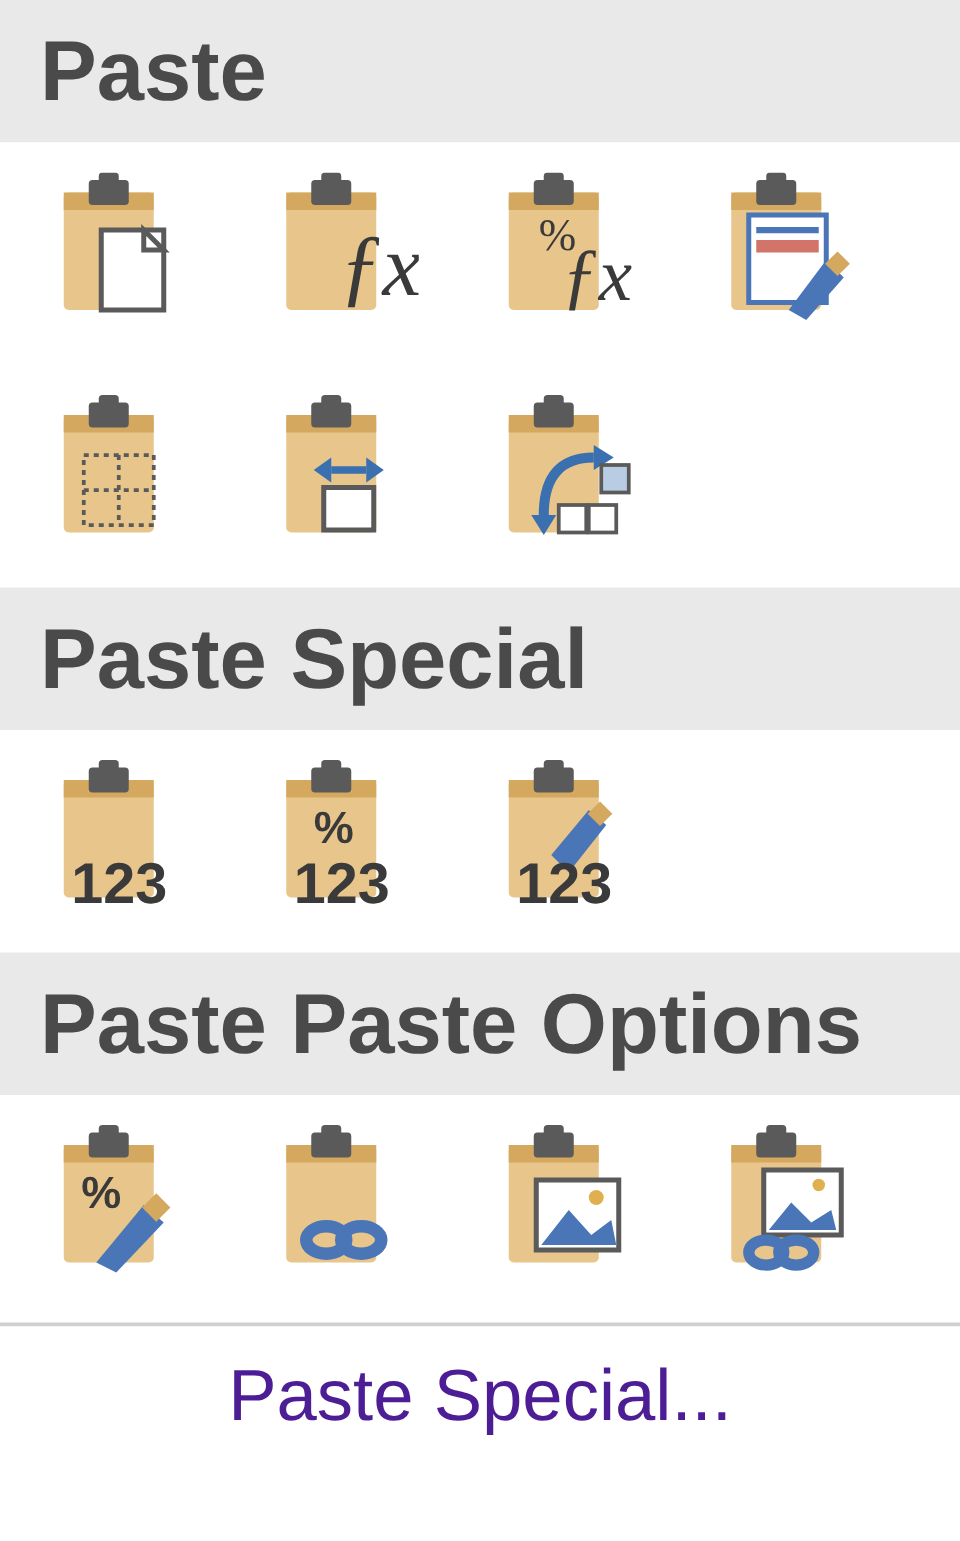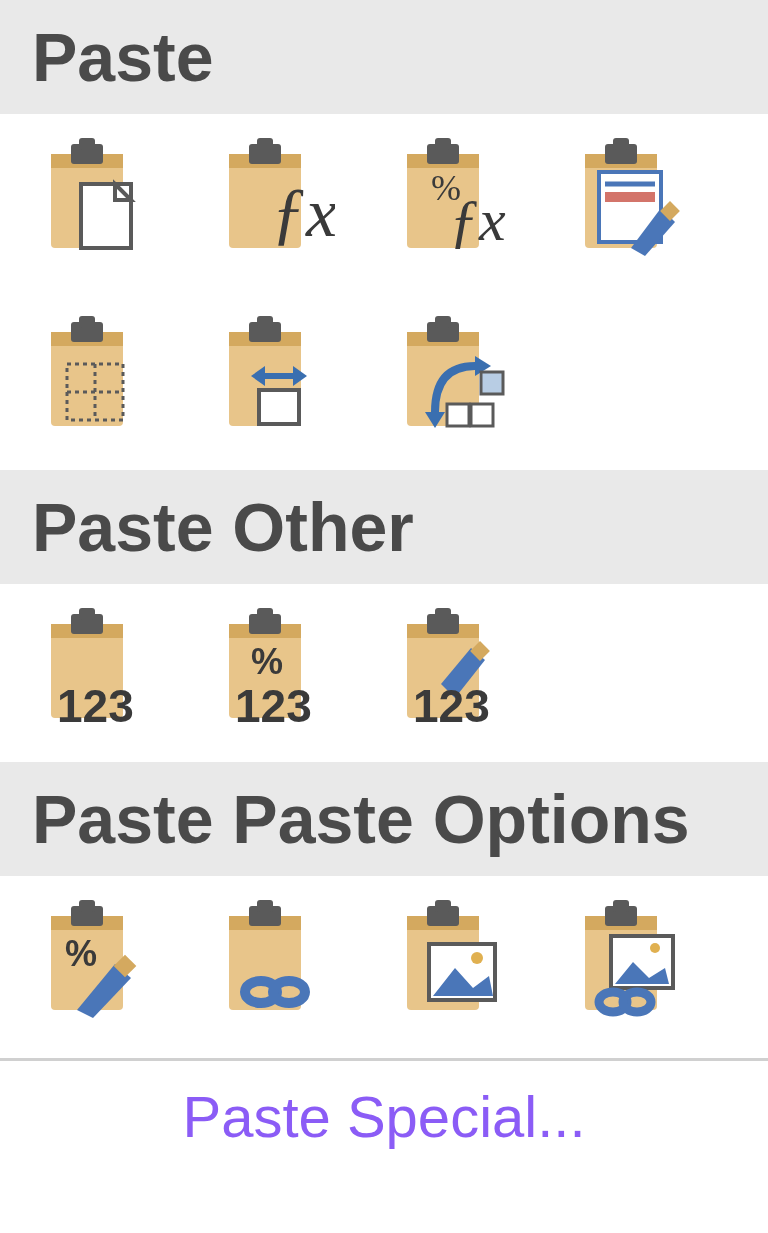--- a/index.html
+++ b/index.html
@@ -32,21 +32,21 @@
     cursor: pointer;
   }
   .divider {
     height: 3px;
     background: #d0d0d0;
     margin: 4px 0 12px 0;
   }
   .paste-special {
     text-align: center;
     font-size: 58px;
-    color: #8b5cf6;
+    color: #4c1d95;
     padding: 10px 0 0 0;
     cursor: pointer;
   }
 
   
   .clip-svg { width: 120px; height: 120px; }
 
 </style>
 </head>
 <body>
@@ -132,21 +132,21 @@
       <polygon points="82,40 98,50 82,60" fill="#3a6fb0"></polygon>
       <polygon points="32,96 42,112 52,96" fill="#3a6fb0"></polygon>
       <rect x="88" y="56" width="22" height="22" fill="#b8cde4" stroke="#5a5a5a" stroke-width="3"></rect>
       <rect x="54" y="88" width="22" height="22" fill="#ffffff" stroke="#5a5a5a" stroke-width="3"></rect>
       <rect x="78" y="88" width="22" height="22" fill="#ffffff" stroke="#5a5a5a" stroke-width="3"></rect>
     </svg>
   </div>
 </div>
 
 <div class="section-header">
-  <span>Paste Other</span>
+  <span>Paste Special</span>
 </div>
 
 <div class="icon-row">
 
   <div class="icon-btn">
     <svg class="clip-svg" viewBox="0 0 120 120">
       <use href="#clipboard-base"></use>
       <text x="20" y="114" font-family="Arial" font-weight="bold" font-size="46" fill="#3a3a3a">123</text>
     </svg>
   </div>

